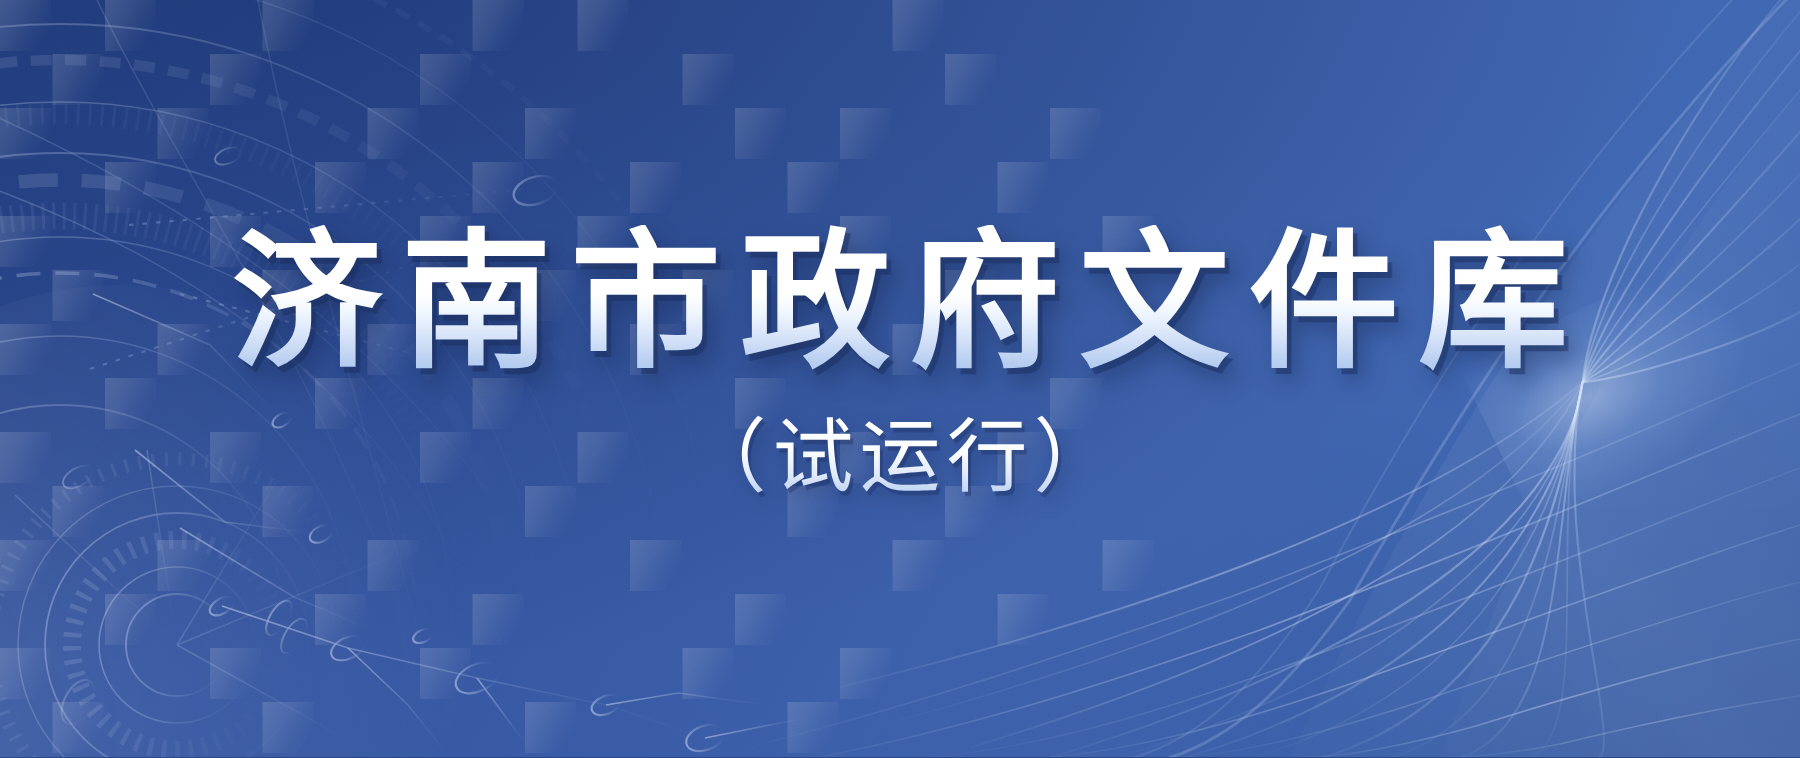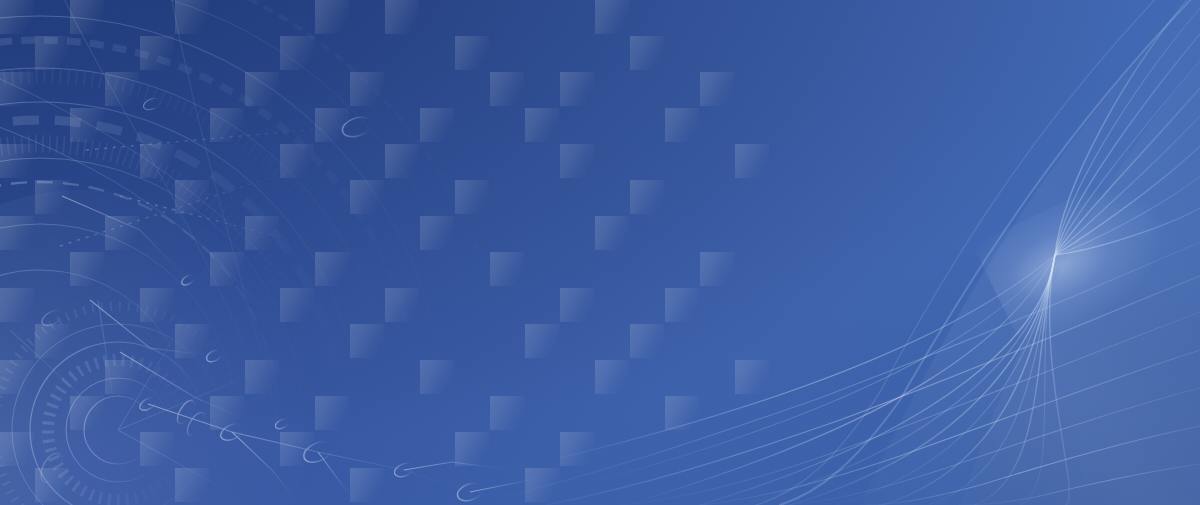--- a/index.html
+++ b/index.html
@@ -355,15 +355,17 @@
       <path d="M 1200 464 C 1158 470, 1106 480, 1040 496 C 1000 504, 976 505, 958 505" stroke="url(#rayFadeSoft)" stroke-width="1"></path>
 
       <path d="M 1200 -10 C 1066 128, 980 260, 900 400 C 856 462, 820 492, 780 505" stroke="#e8f1ff" stroke-opacity=".22" stroke-width="2"></path>
       <path d="M 1164 -10 C 1040 120, 956 250, 880 392 C 838 458, 800 492, 756 505" stroke="#dbe8ff" stroke-opacity=".14" stroke-width="1.4"></path>
     </g>
   </svg>
 
   <div class="ray-glow"></div>
 
   <div class="text-wrap">
+    <h1 class="title">济南市政府文件库</h1>
+    <p class="subtitle">（试运行）</p>
   </div>
 
 </div>
 
 </body></html>

